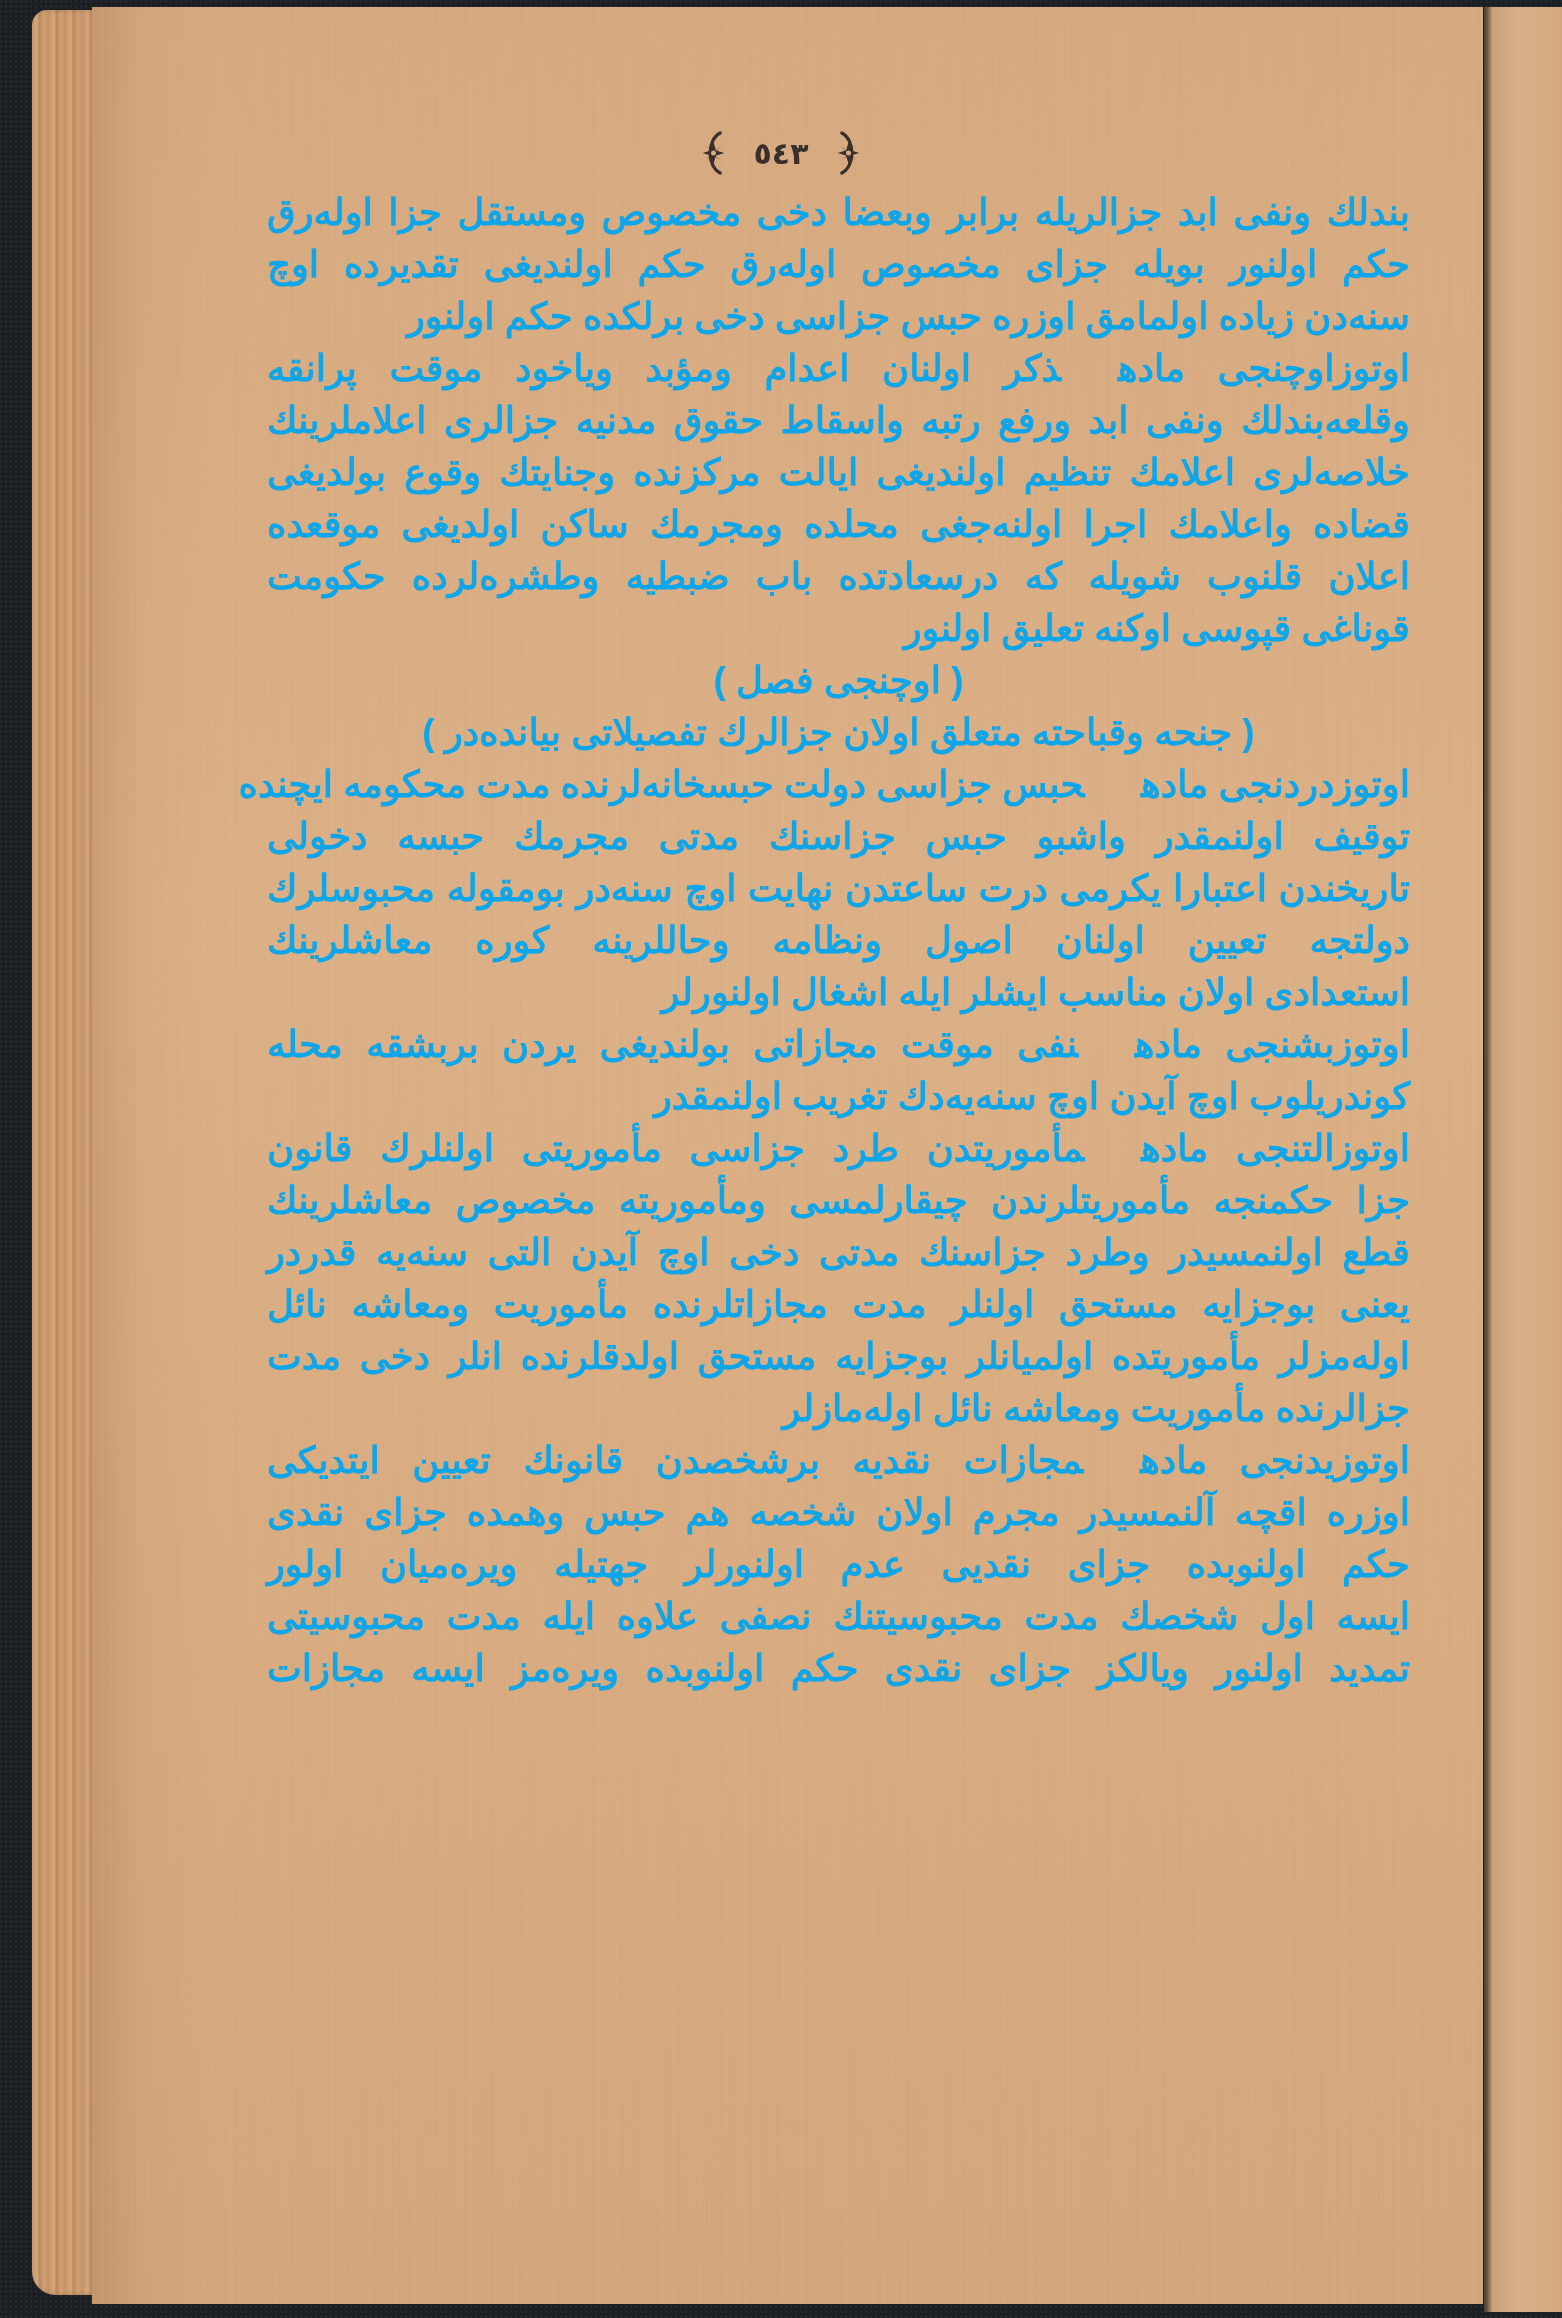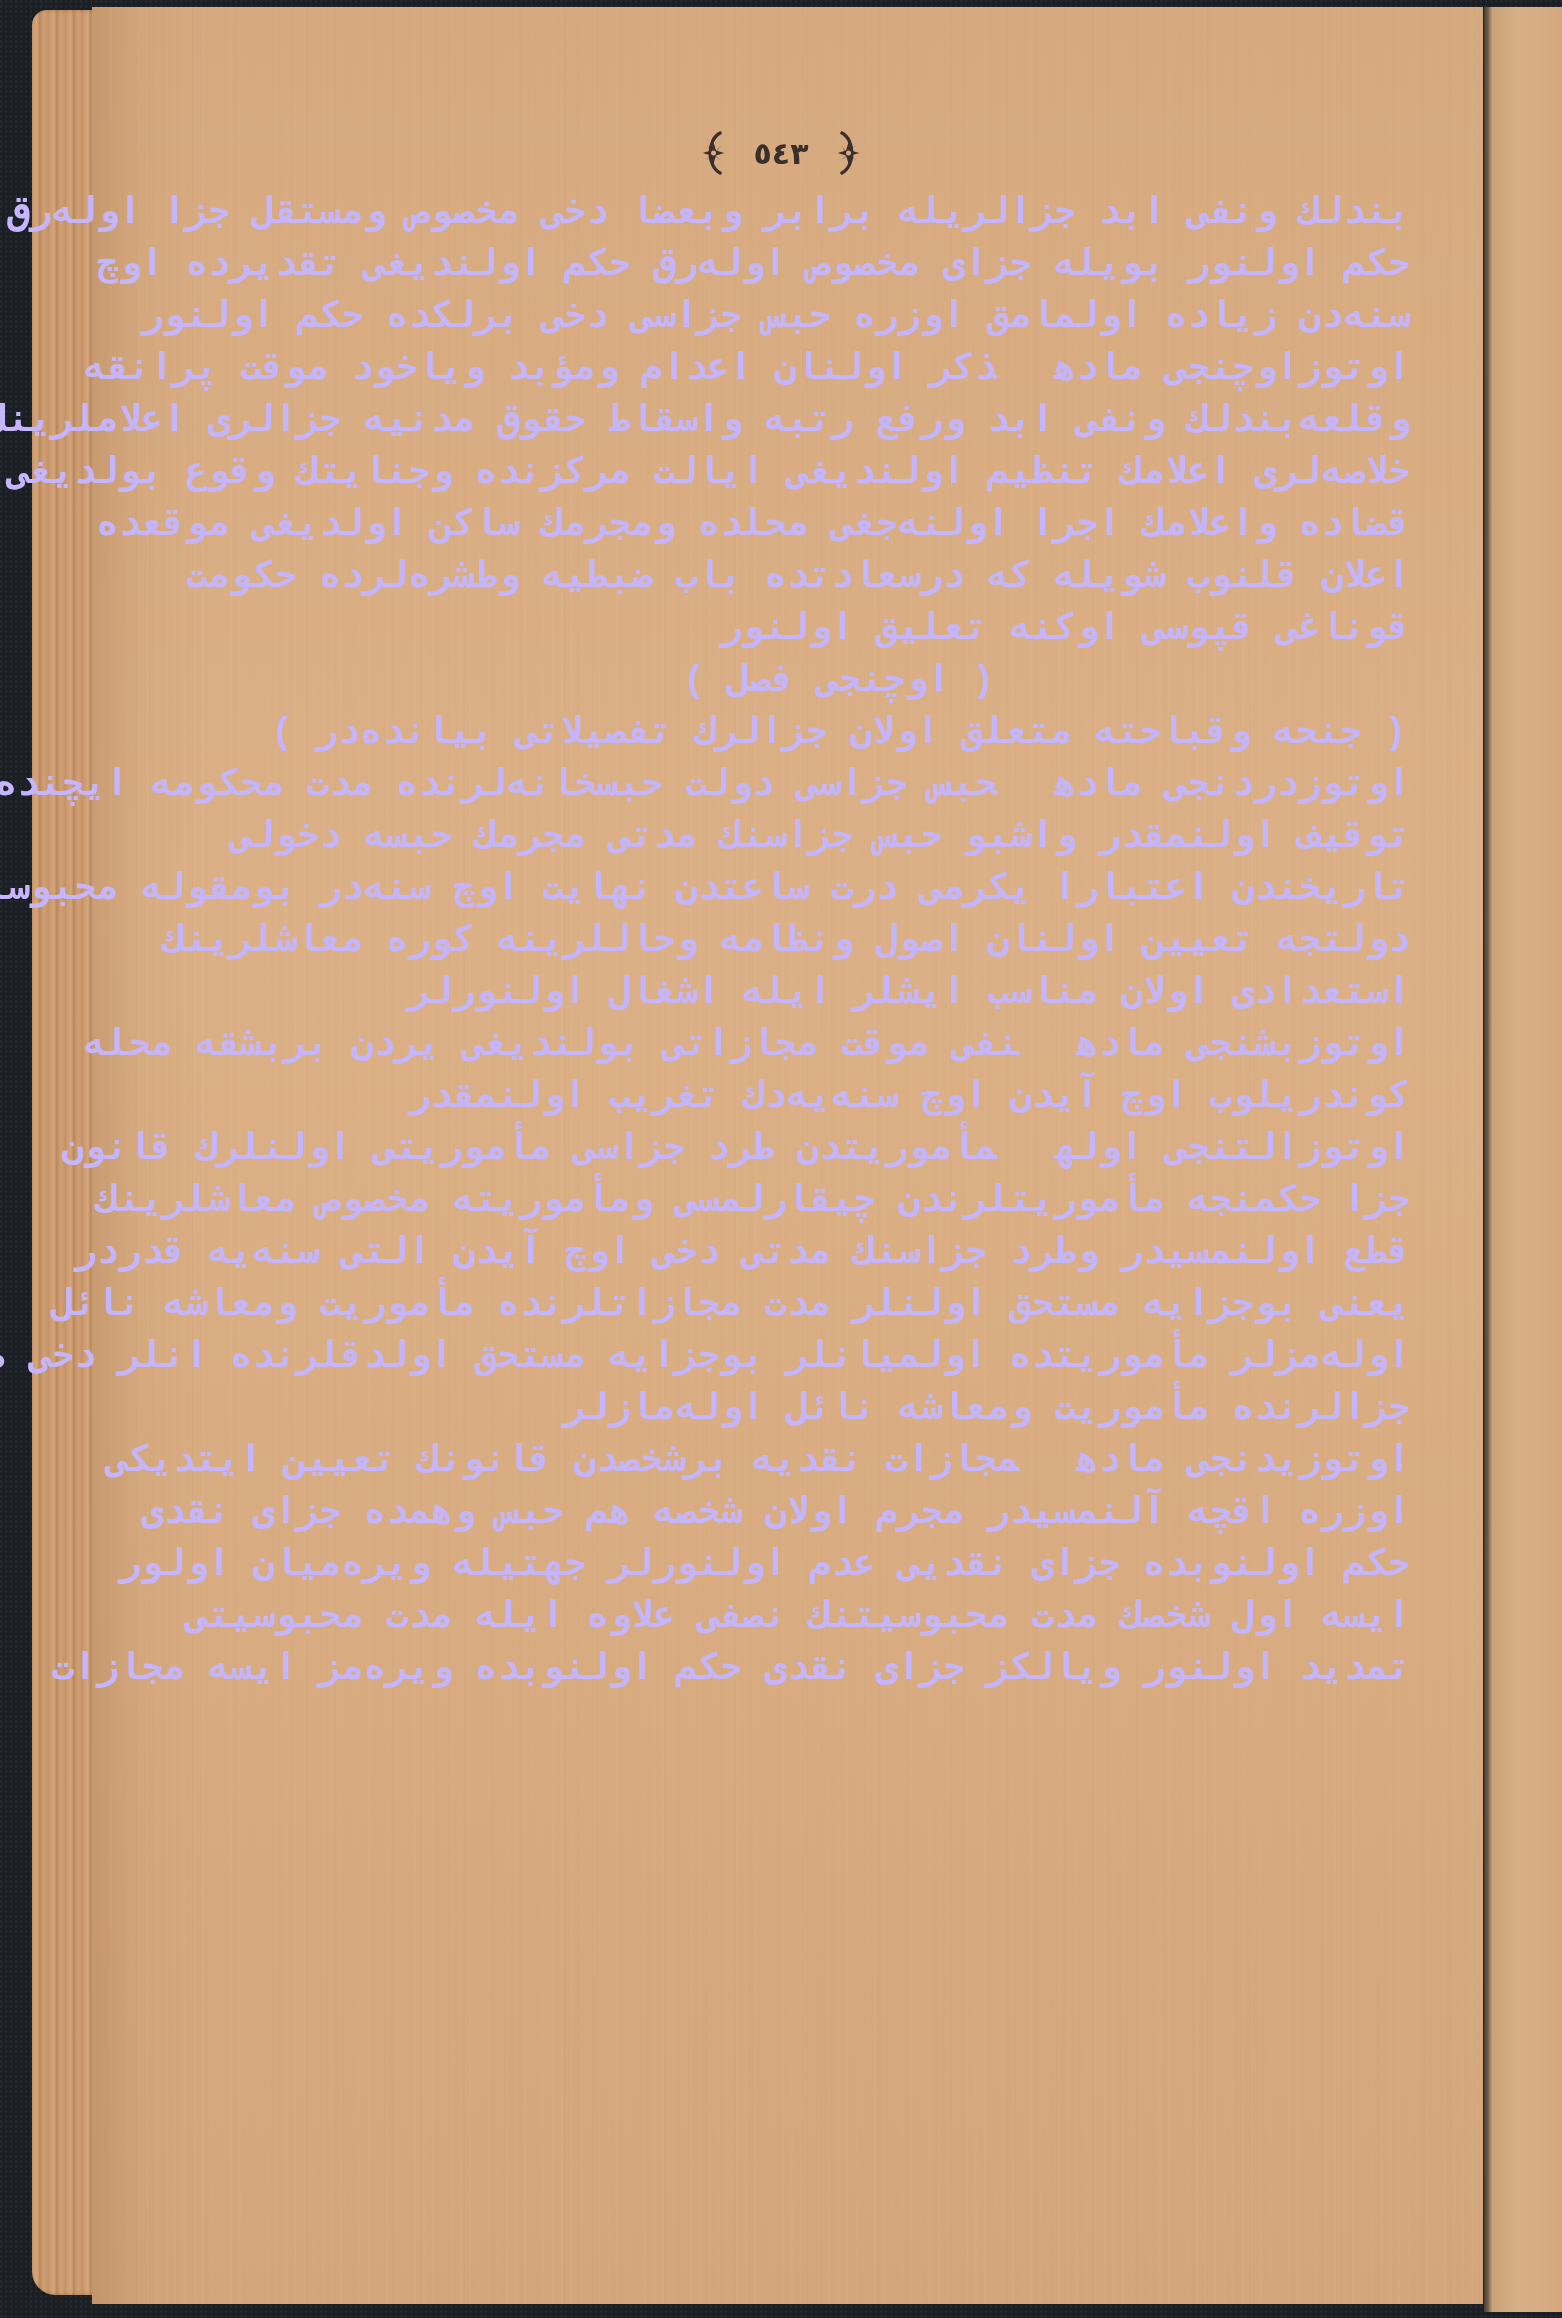--- a/index.html
+++ b/index.html
@@ -84,22 +84,22 @@
       color: #3a302b;
       direction: rtl;
       letter-spacing: 1.7px;
     }
     .text-block {
       position: absolute;
       left: 267px;
       top: 187px;
       width: 1143px;
       direction: rtl;
-      color: #c4b5fd;
-      font-family: Liberation Mono, monospace;
+      color: #0ea5e9;
+      font-family: Liberation Sans, sans-serif;
       font-size: 37px;
       line-height: 52px;
       font-weight: bold;
     }
     .line {
       display: block;
       white-space: nowrap;
       text-align: justify;
       text-align-last: justify;
       height: 52px;
@@ -162,21 +162,21 @@
   <span class="line short">قوناغی قپوسی اوكنه تعلیق اولنور</span>
   <span class="line center">( اوچنجی فصل )</span>
   <span class="line center">( جنحه وقباحته متعلق اولان جزالرك تفصیلاتی بیانده‌در )</span>
   <span class="line"><span class="article-label">اوتوزدردنجی ماده</span><span>حبس جزاسی دولت حبسخانه‌لرنده مدت محكومه ایچنده</span></span>
   <span class="line">توقیف اولنمقدر واشبو حبس جزاسنك مدتی مجرمك حبسه دخولی</span>
   <span class="line">تاریخندن اعتبارا یكرمی درت ساعتدن نهایت اوچ سنه‌در بومقوله محبوسلرك</span>
   <span class="line">دولتجه تعیین اولنان اصول ونظامه وحاللرینه كوره معاشلرینك</span>
   <span class="line short">استعدادی اولان مناسب ایشلر ایله اشغال اولنورلر</span>
   <span class="line"><span class="article-label">اوتوزبشنجی ماده</span><span>نفی موقت مجازاتی بولندیغی یردن بربشقه محله</span></span>
   <span class="line short">كوندریلوب اوچ آیدن اوچ سنه‌یه‌دك تغریب اولنمقدر</span>
-  <span class="line"><span class="article-label">اوتوزالتنجی اوله</span><span>مأموریتدن طرد جزاسی مأموریتی اولنلرك قانون</span></span>
+  <span class="line"><span class="article-label">اوتوزالتنجی ماده</span><span>مأموریتدن طرد جزاسی مأموریتی اولنلرك قانون</span></span>
   <span class="line">جزا حكمنجه مأموریتلرندن چیقارلمسی ومأموریته مخصوص معاشلرینك</span>
   <span class="line">قطع اولنمسیدر وطرد جزاسنك مدتی دخی اوچ آیدن التی سنه‌یه قدردر</span>
   <span class="line">یعنی بوجزایه مستحق اولنلر مدت مجازاتلرنده مأموریت ومعاشه نائل</span>
   <span class="line">اوله‌مزلر مأموریتده اولمیانلر بوجزایه مستحق اولدقلرنده انلر دخی مدت</span>
   <span class="line short">جزالرنده مأموریت ومعاشه نائل اوله‌مازلر</span>
   <span class="line"><span class="article-label">اوتوزیدنجی ماده</span><span>مجازات نقدیه برشخصدن قانونك تعیین ایتدیكی</span></span>
   <span class="line">اوزره اقچه آلنمسیدر مجرم اولان شخصه هم حبس وهمده جزای نقدی</span>
   <span class="line">حكم اولنوبده جزای نقدیی عدم اولنورلر جهتیله ویره‌میان اولور</span>
   <span class="line">ایسه اول شخصك مدت محبوسیتنك نصفی علاوه ایله مدت محبوسیتی</span>
   <span class="line">تمدید اولنور ویالكز جزای نقدی حكم اولنوبده ویره‌مز ایسه مجازات</span>

